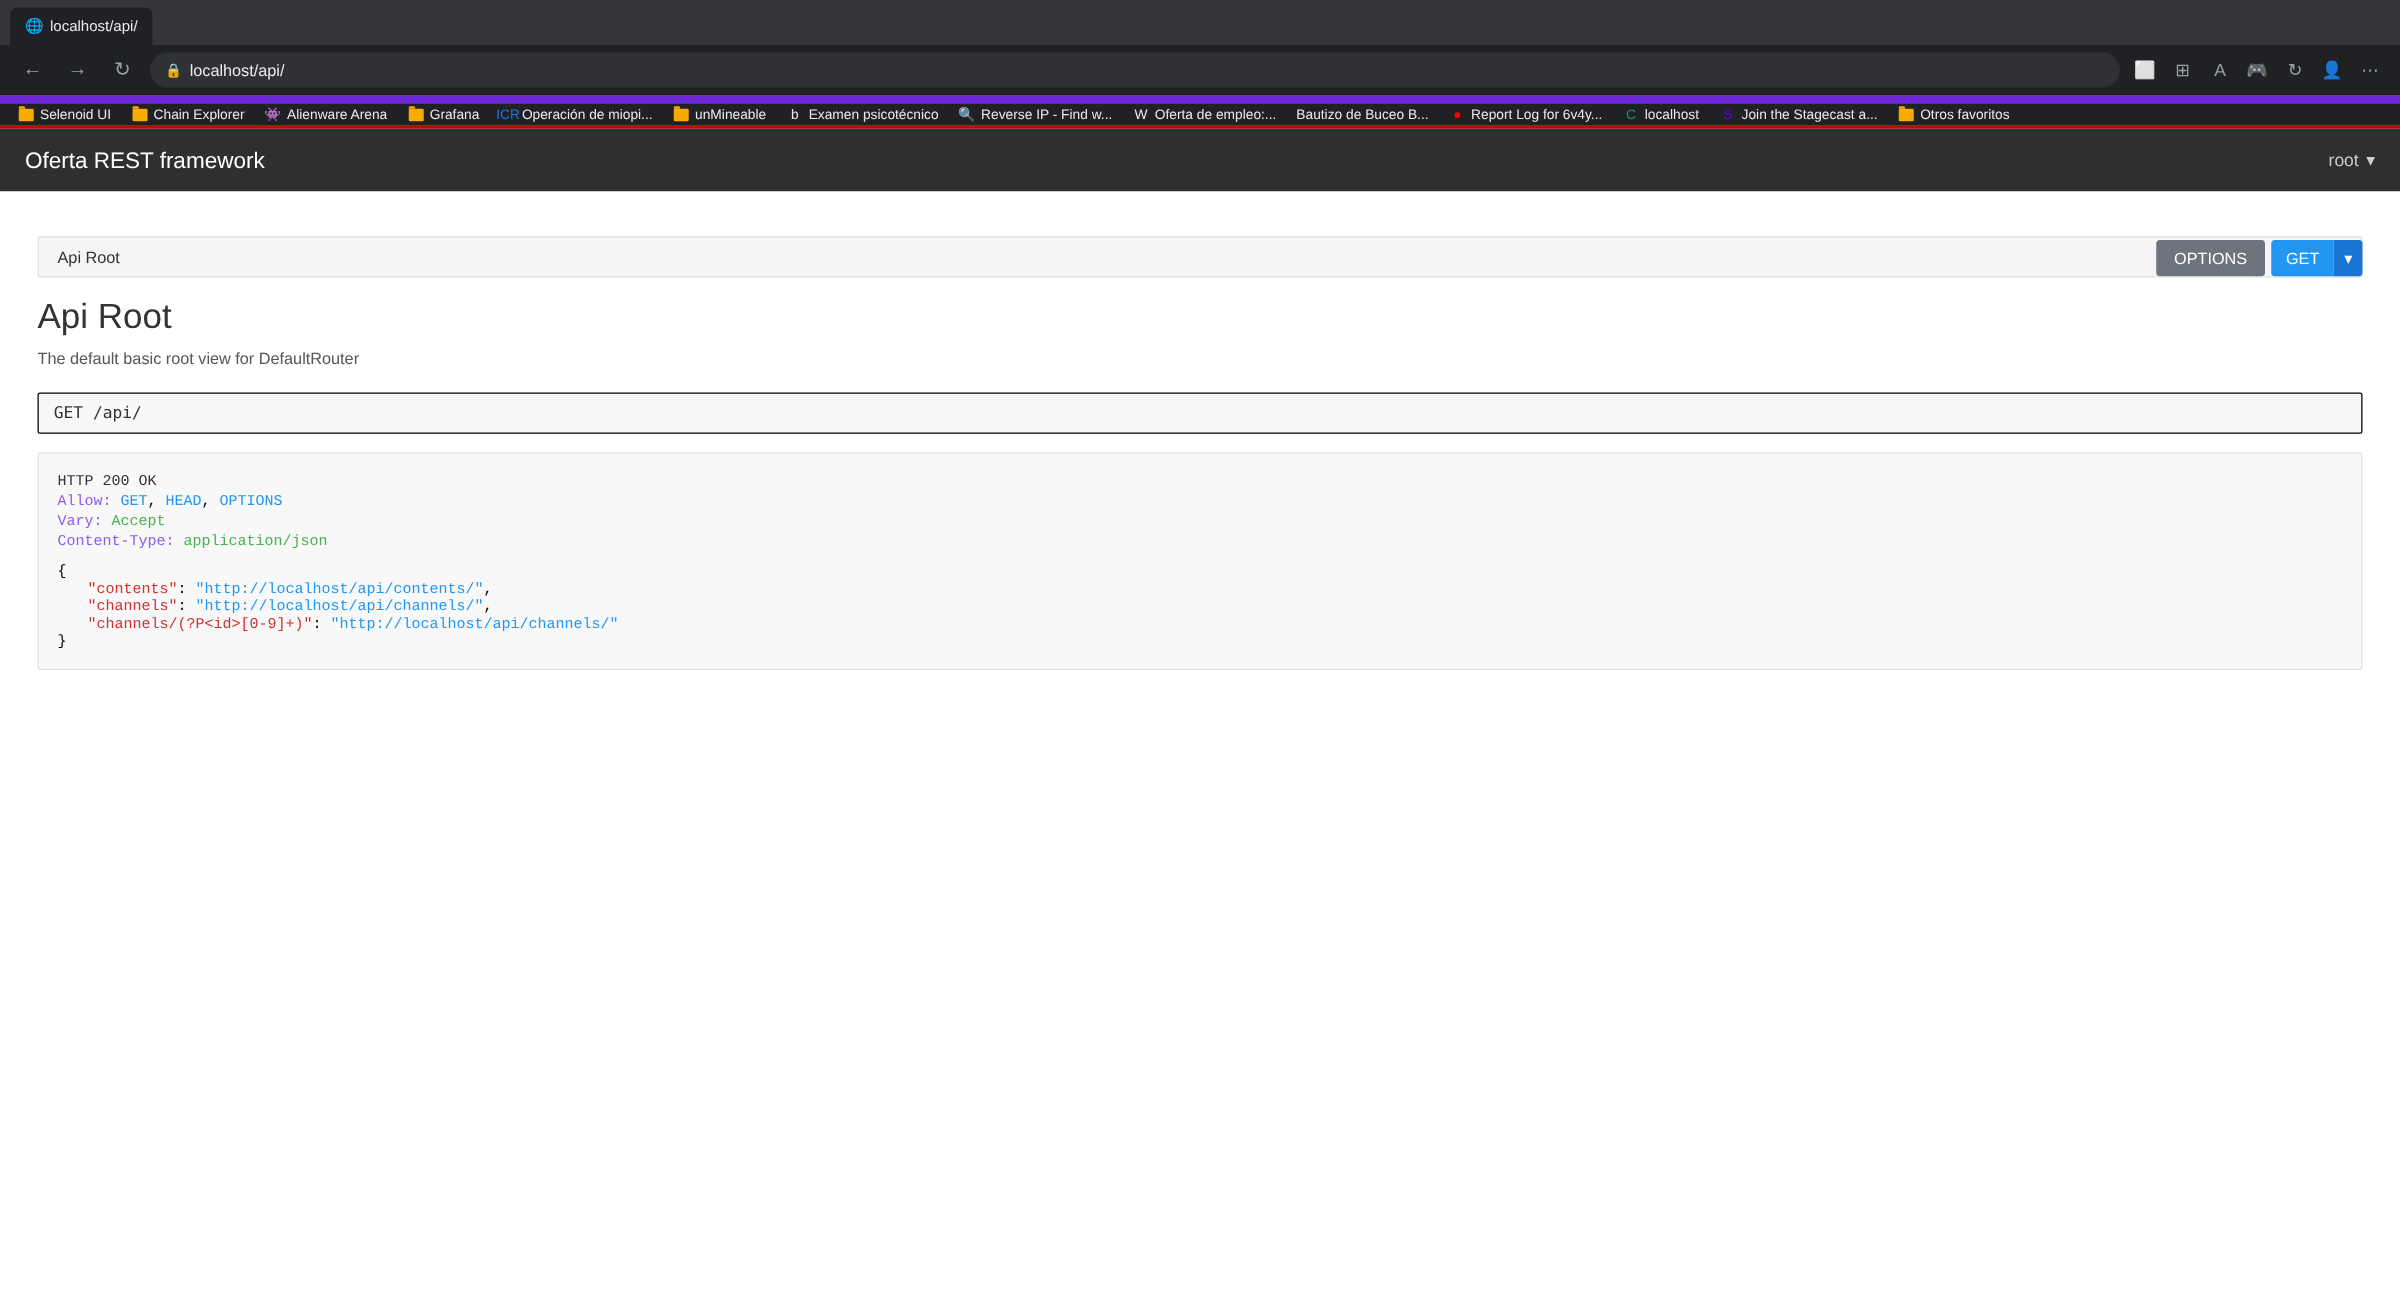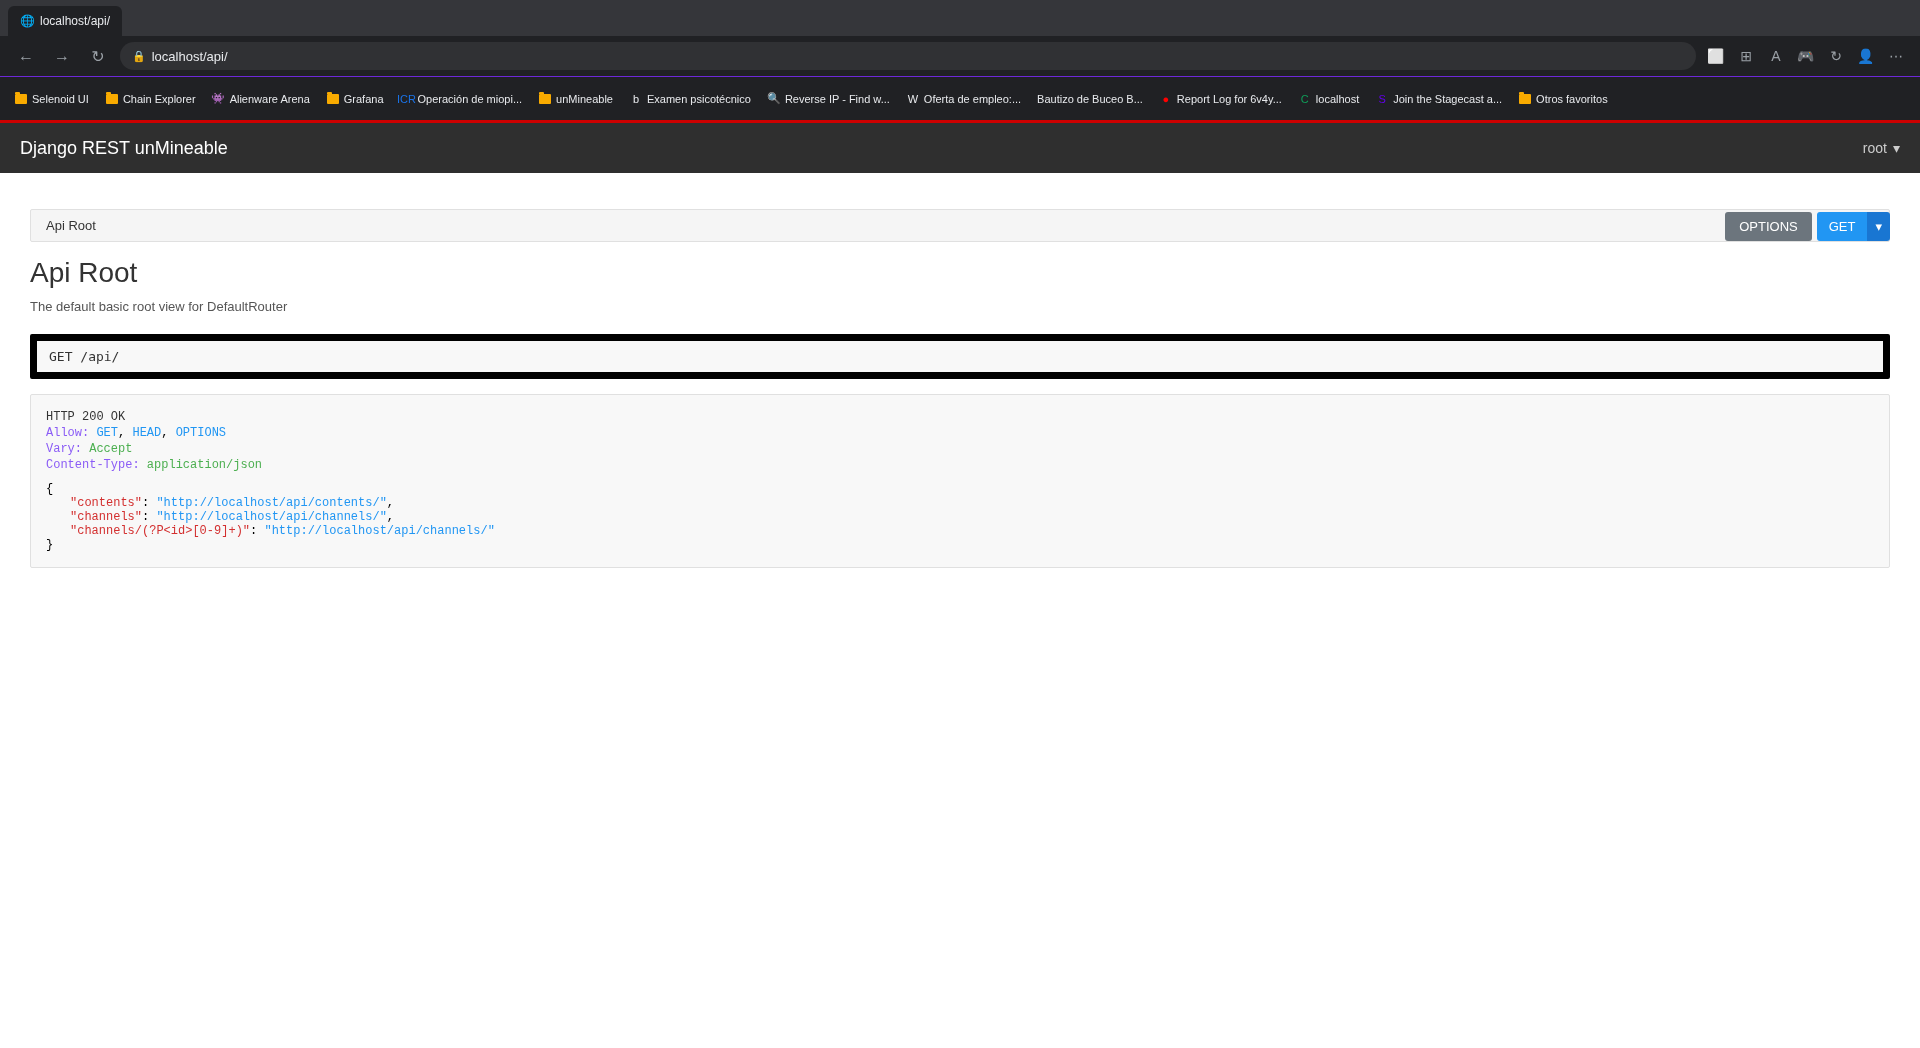--- a/index.html
+++ b/index.html
@@ -11,21 +11,21 @@
     .browser-tab { background: #202124; color: #e8eaed; padding: 0 12px; height: 30px; display: flex; align-items: center; gap: 6px; border-radius: 6px 6px 0 0; font-size: 12px; white-space: nowrap; max-width: 200px; overflow: hidden; }
     .browser-tab .tab-icon { width: 14px; height: 14px; flex-shrink: 0; }
     .browser-controls { display: flex; align-items: center; padding: 6px 12px; height: 40px; gap: 8px; background: #202124; }
     .browser-btn { width: 28px; height: 28px; border-radius: 50%; display: flex; align-items: center; justify-content: center; cursor: pointer; color: #9aa0a6; background: transparent; border: none; font-size: 16px; }
     .address-bar { flex: 1; height: 28px; background: #303134; border-radius: 14px; display: flex; align-items: center; padding: 0 12px; color: #e8eaed; font-size: 13px; gap: 6px; }
     .address-bar-lock { color: #9aa0a6; font-size: 11px; }
     .browser-actions { display: flex; align-items: center; gap: 6px; }
     .browser-action-btn { width: 24px; height: 24px; display: flex; align-items: center; justify-content: center; color: #9aa0a6; font-size: 14px; cursor: pointer; }
 
     
-    .bookmarks-bar { background: #202124; padding: 2px 8px; height: 44px; display: flex; align-items: center; gap: 4px; border-top: 1px solid #6d28d9; overflow: hidden; }
+    .bookmarks-bar { background: #202124; padding: 2px 8px; height: 24px; display: flex; align-items: center; gap: 4px; border-top: 7px solid #6d28d9; overflow: hidden; }
     .bookmark-item { display: flex; align-items: center; gap: 4px; padding: 2px 6px; border-radius: 3px; cursor: pointer; color: #e8eaed; font-size: 11px; white-space: nowrap; }
     .bookmark-icon { width: 14px; height: 14px; flex-shrink: 0; display: flex; align-items: center; justify-content: center; }
     .bookmark-folder { background: #f9ab00; width: 12px; height: 10px; border-radius: 1px; position: relative; }
     .bookmark-folder::before { content: ''; position: absolute; top: -2px; left: 0; width: 5px; height: 2px; background: #f9ab00; border-radius: 1px 1px 0 0; }
     .red-divider { height: 3px; background: #cc0000; width: 100%; }
 
     
     .navbar { background: #2f2f2f; color: #fff; padding: 0 20px; height: 50px; display: flex; align-items: center; justify-content: space-between; }
     .navbar-brand { font-size: 18px; color: #fff; font-weight: normal; }
     .navbar-user { display: flex; gap: 6px; color: #ccc; font-size: 14px; cursor: pointer; }
@@ -35,21 +35,21 @@
     .main-content { padding: 36px 30px; }
     .breadcrumb { background: #f5f5f5; padding: 8px 15px; margin-bottom: 15px; font-size: 13px; color: #333; border: 1px solid #e0e0e0; border-radius: 2px; }
     .page-title { font-size: 28px; font-weight: 400; color: #333; margin-bottom: 10px; }
     .page-description { font-size: 13px; color: #555; margin-bottom: 20px; }
 
     .toolbar { display: flex; gap: 5px; float: right; margin-top: -45px; }
     .btn-options { background: #6c757d; color: #fff; border: none; padding: 7px 14px; font-size: 13px; cursor: pointer; border-radius: 3px; }
     .btn-get { background: #2196f3; color: #fff; border: none; padding: 7px 12px; font-size: 13px; cursor: pointer; border-radius: 3px 0 0 3px; }
     .btn-get-caret { background: #1976d2; color: #fff; border: none; padding: 7px 8px; font-size: 13px; cursor: pointer; border-radius: 0 3px 3px 0; }
 
-    .request-line { background: #f8f8f8; border: 7px solid #000000; border-radius: 2px; padding: 8px 12px; font-family: monospace; font-size: 13px; color: #333; margin-bottom: 15px; }
+    .request-line { background: #f8f8f8; border: 1px solid #000000; border-radius: 2px; padding: 8px 12px; font-family: monospace; font-size: 13px; color: #333; margin-bottom: 15px; }
 
     .response-box { background: #f8f8f8; border: 1px solid #e0e0e0; border-radius: 2px; padding: 15px; font-family: 'Courier New', Courier, monospace; font-size: 12px; }
     .response-line { margin-bottom: 2px; }
     .http-status { color: #333; }
     .header-name { color: #8b5cf6; }
     .header-value-blue { color: #2196f3; }
     .header-value-green { color: #4caf50; }
     .json-key { color: #d32f2f; }
     .json-value { color: #2196f3; }
     .json-body { margin-top: 10px; }
@@ -150,21 +150,21 @@
           <span class="bookmark-folder"></span>
         </span>
       <span>Otros favoritos</span>
     </div>
   </div>
 </div>
 
 <div class="red-divider"></div>
 
 <div class="navbar">
-  <span class="navbar-brand">Django REST unMineable</span>
+  <span class="navbar-brand">Oferta REST framework</span>
   <div class="navbar-user">
     <span>root</span>
   </div>
 </div>
 
 <div class="main-content">
 
   <div class="breadcrumb">
     <span>Api Root</span>
   </div>

